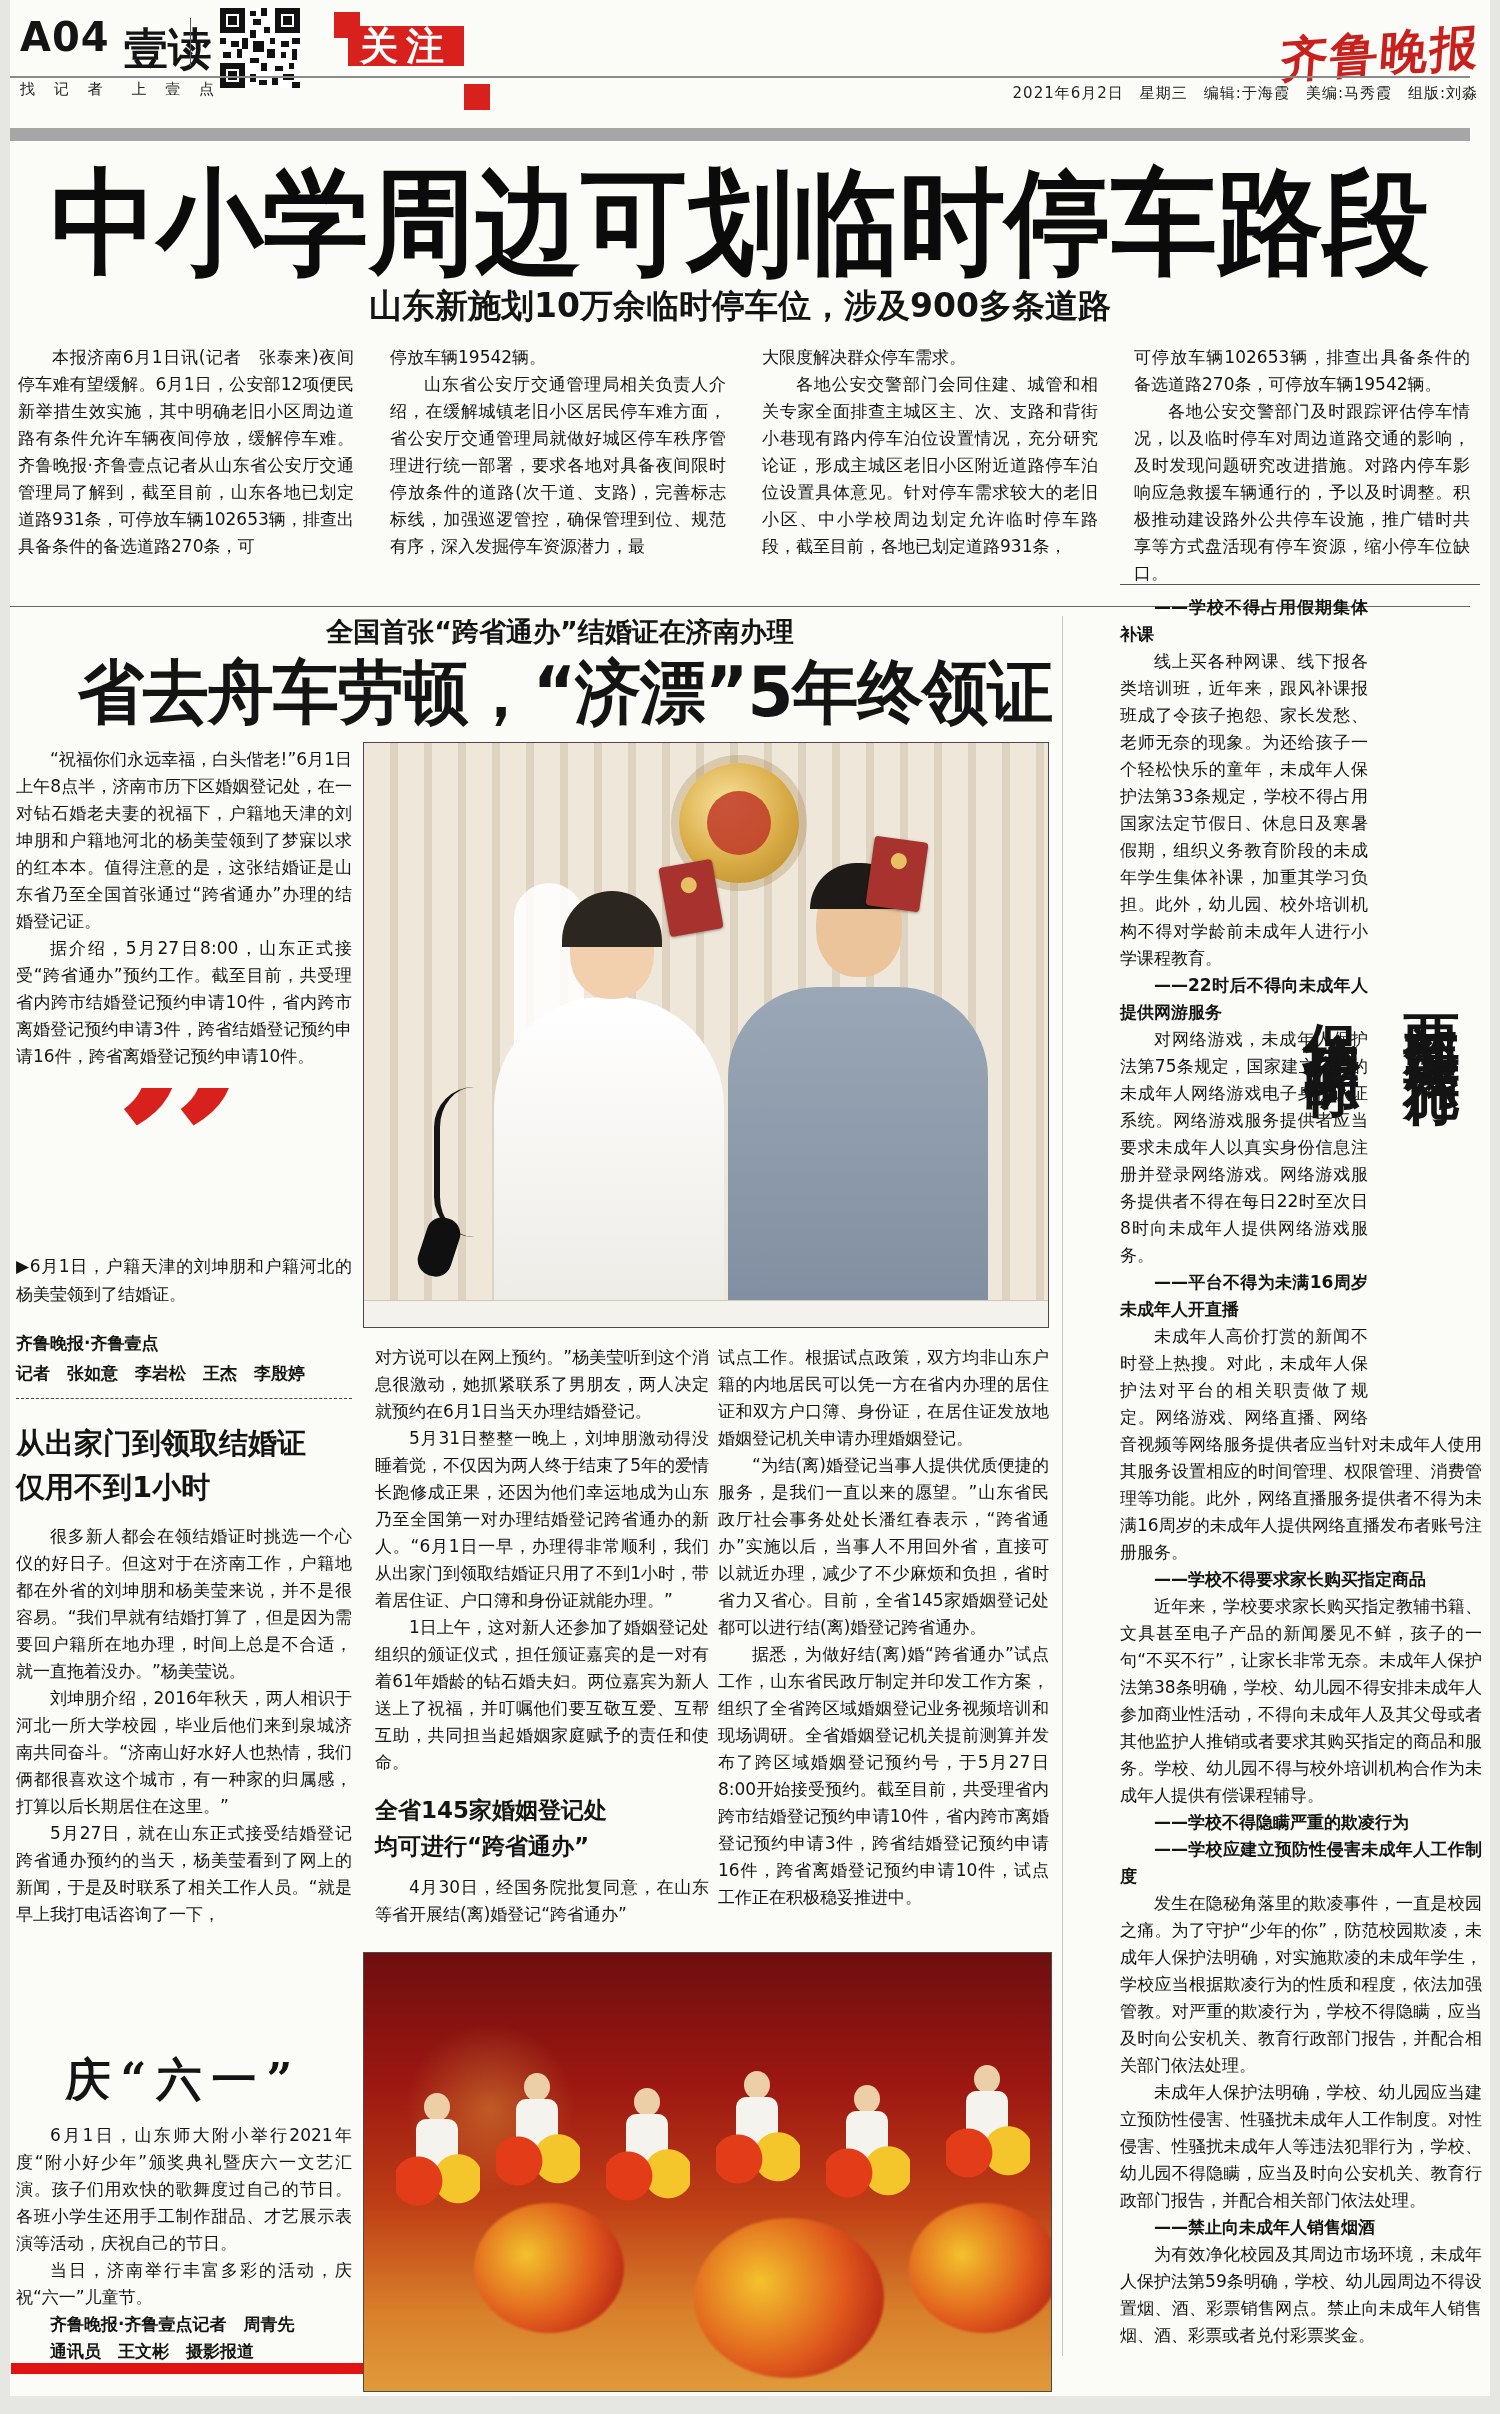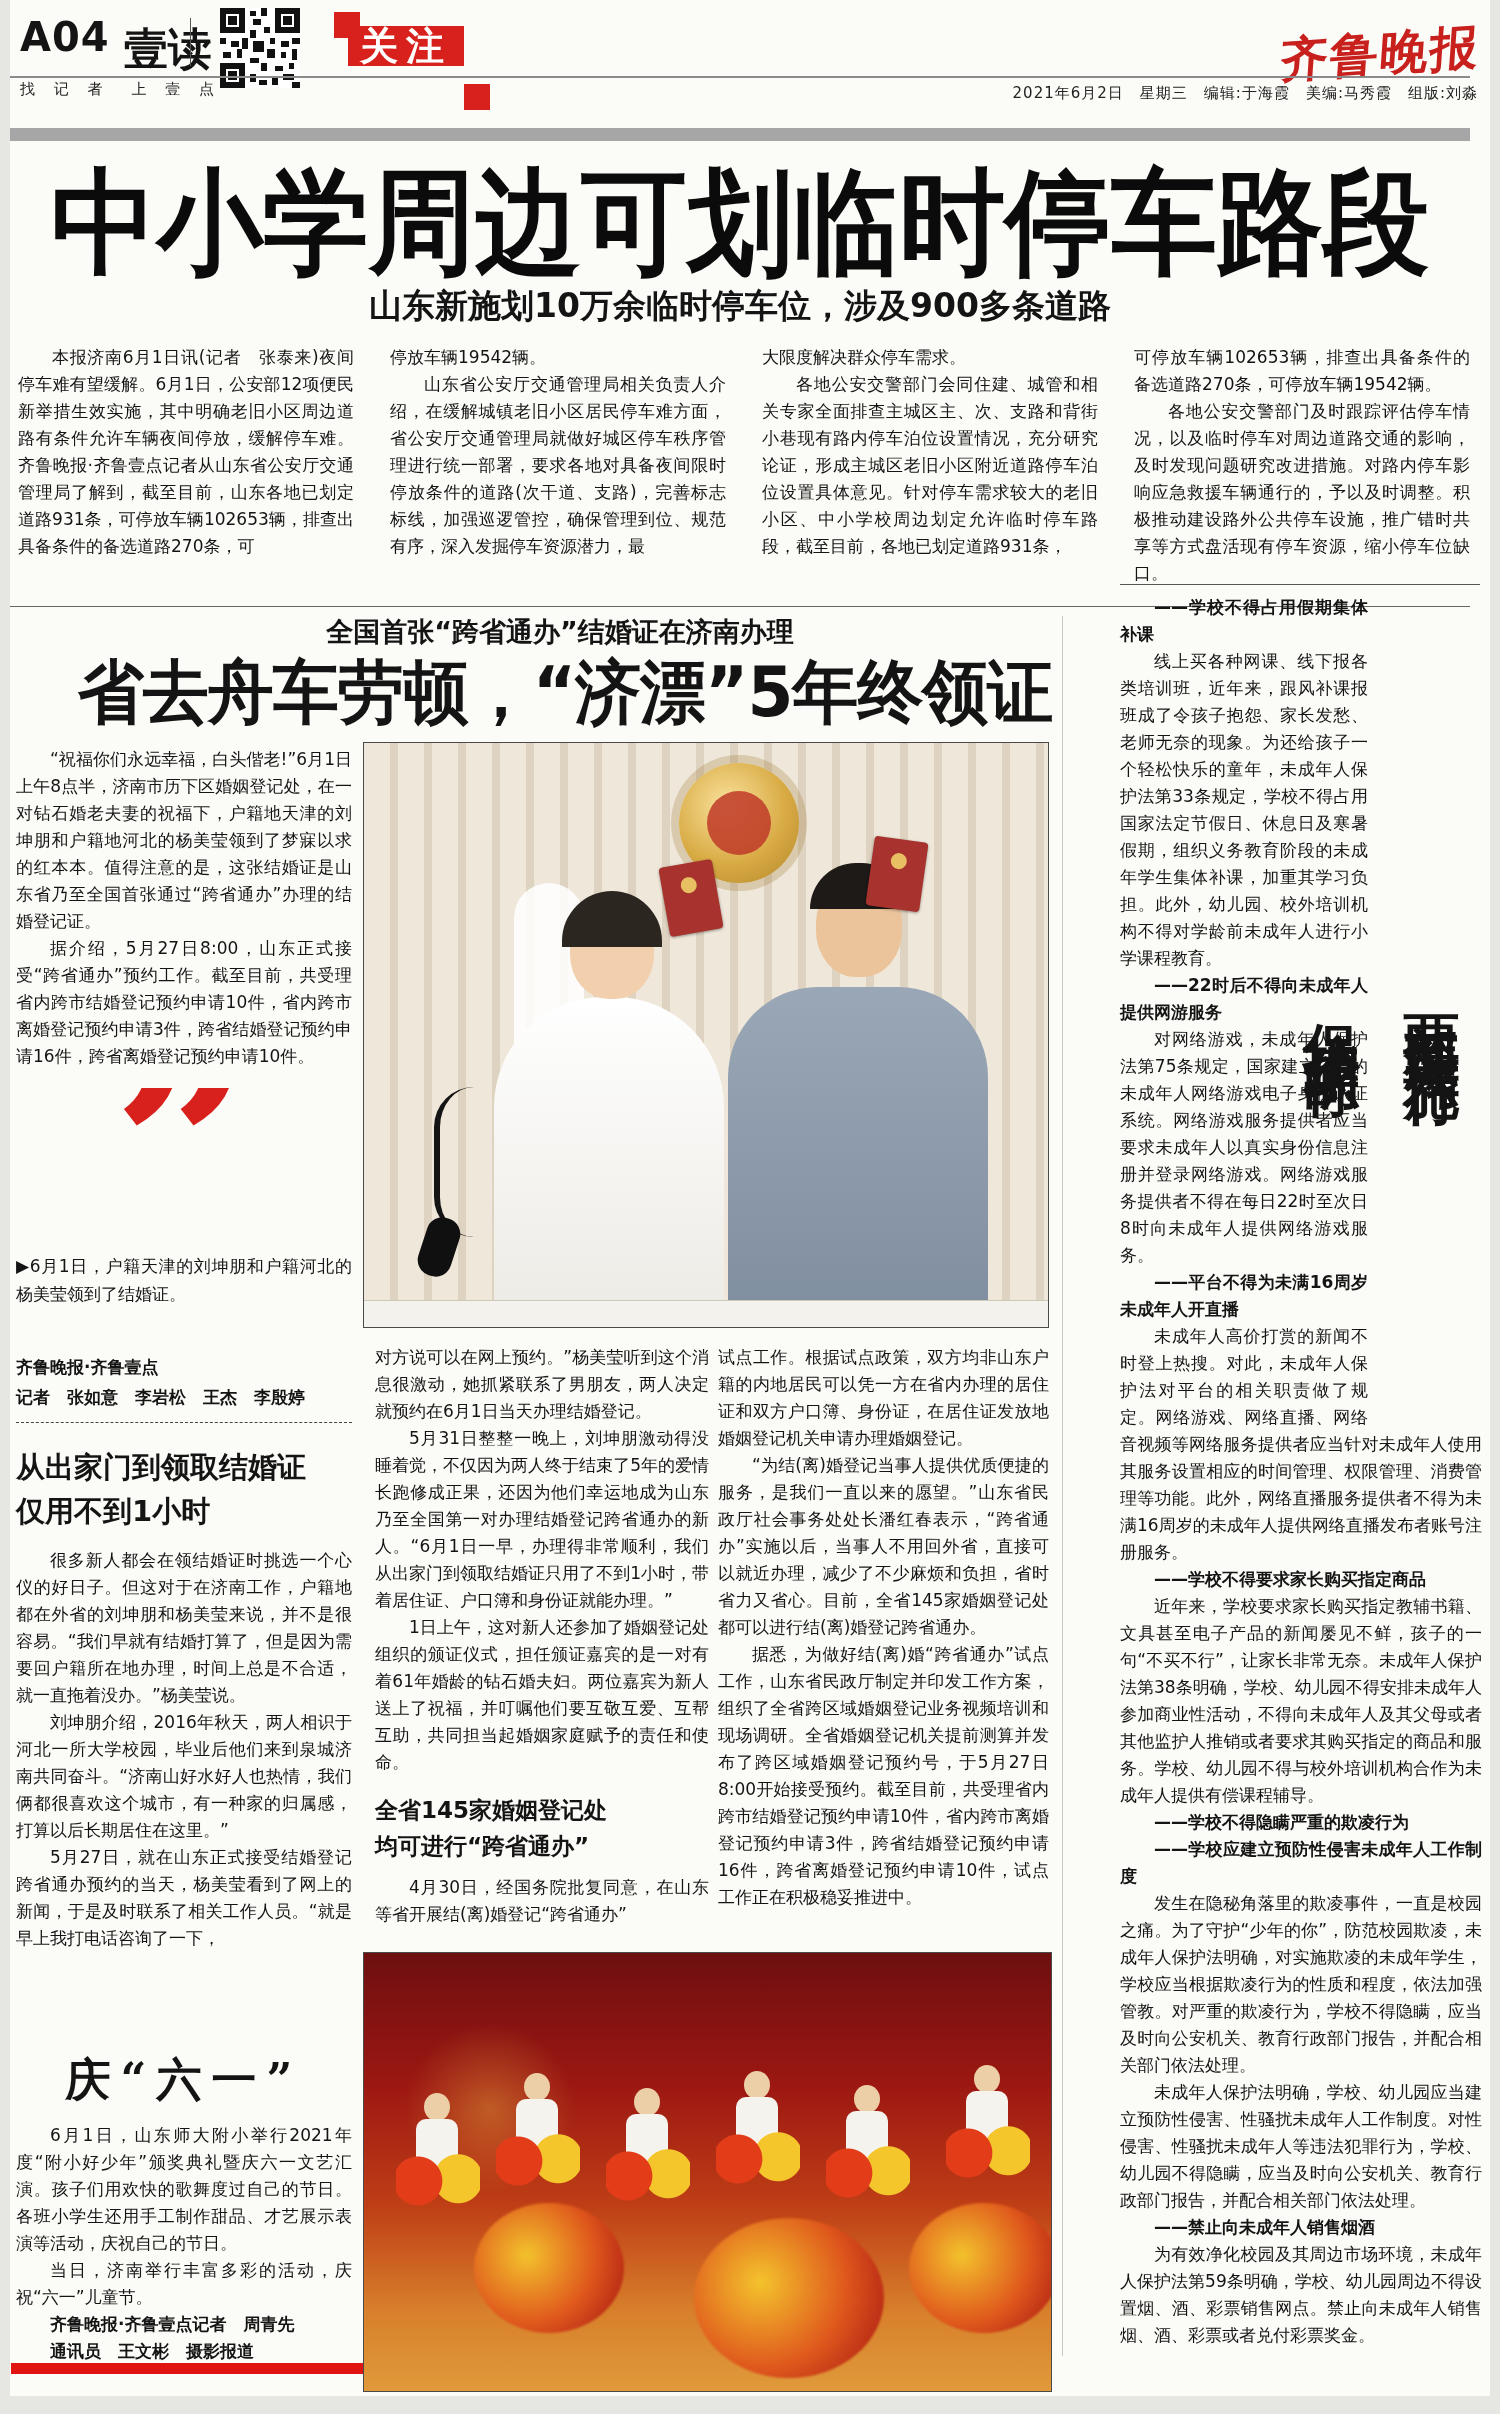--- a/index.html
+++ b/index.html
@@ -41,21 +41,21 @@
   .v-rule{left:1062px;top:616px;width:1px;height:1740px;background:#c9c9c4;}
 
   
   .m-kicker{left:0;top:614px;width:1120px;text-align:center;font-size:27px;font-weight:800;}
   .m-headline{left:0;top:648px;width:1130px;text-align:center;font-size:66px;font-weight:900;letter-spacing:-1px;transform:scaleY(1.05);}
 
   .m-left{left:16px;top:746px;width:336px;}
   .quote-mark{display:block;text-align:center;font-family:"DejaVu Serif",serif;font-weight:900;
     color:#d8211c;font-size:250px;line-height:120px;height:140px;overflow:hidden;margin:18px 0 6px 0;}
   .m-caption{margin:24px 0 0 0;font-size:17px;line-height:28px;text-align:justify;}
-  .m-byline{margin-top:44px;font-size:17px;line-height:30px;font-weight:800;border-bottom:1px dashed #444;padding-bottom:10px;}
+  .m-byline{margin-top:20px;font-size:17px;line-height:30px;font-weight:800;border-bottom:1px dashed #444;padding-bottom:10px;}
   .m-sub1{margin:22px 0 14px 0;font-size:29px;font-weight:900;line-height:44px;white-space:pre-line;}
 
   .photo-frame{border:1px solid #4a4a4a;box-sizing:border-box;overflow:hidden;}
   .photo-top{left:363px;top:742px;width:686px;height:586px;
     background:repeating-linear-gradient(90deg,#efe8da 0 26px,#ded3c0 26px 34px);}
   .emblem{position:absolute;left:46%;top:20px;width:120px;height:120px;border-radius:50%;
     background:radial-gradient(circle at 40% 35%,#f9e29c,#d9ab45 55%,#b2862a);box-shadow:0 0 0 8px rgba(150,110,40,.25);}
   .emblem::after{content:"";position:absolute;left:28px;top:28px;width:64px;height:64px;border-radius:50%;background:#c03a28;opacity:.85;}
   .bride{position:absolute;left:120px;bottom:0;width:250px;height:430px;}
   .bride .dress{position:absolute;left:10px;bottom:0;width:230px;height:330px;border-radius:110px 110px 0 0;background:linear-gradient(#ffffff,#eceae4);}

